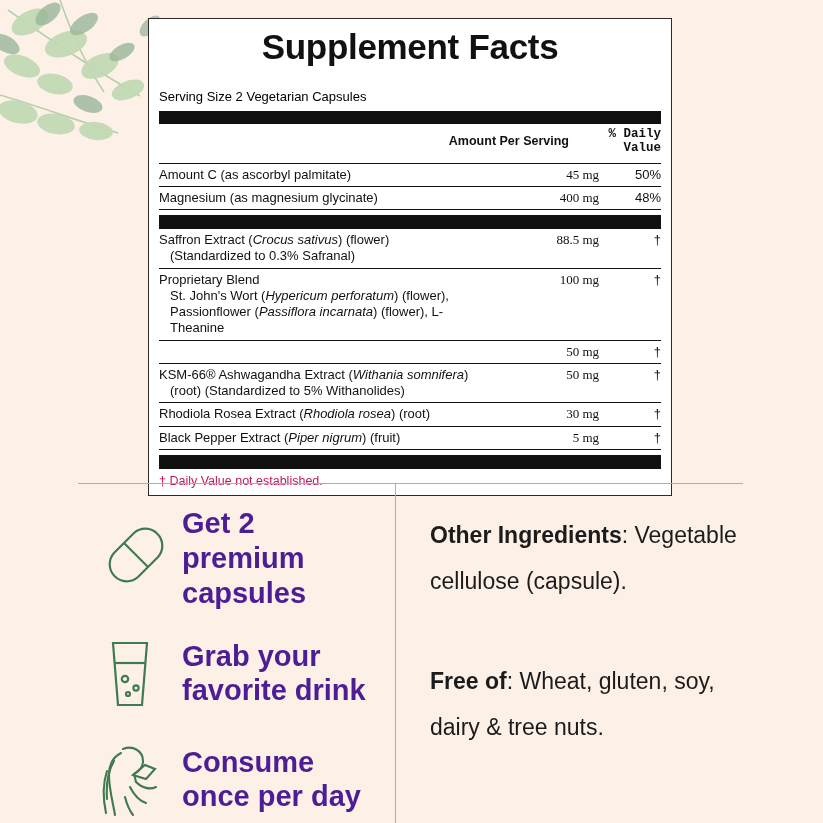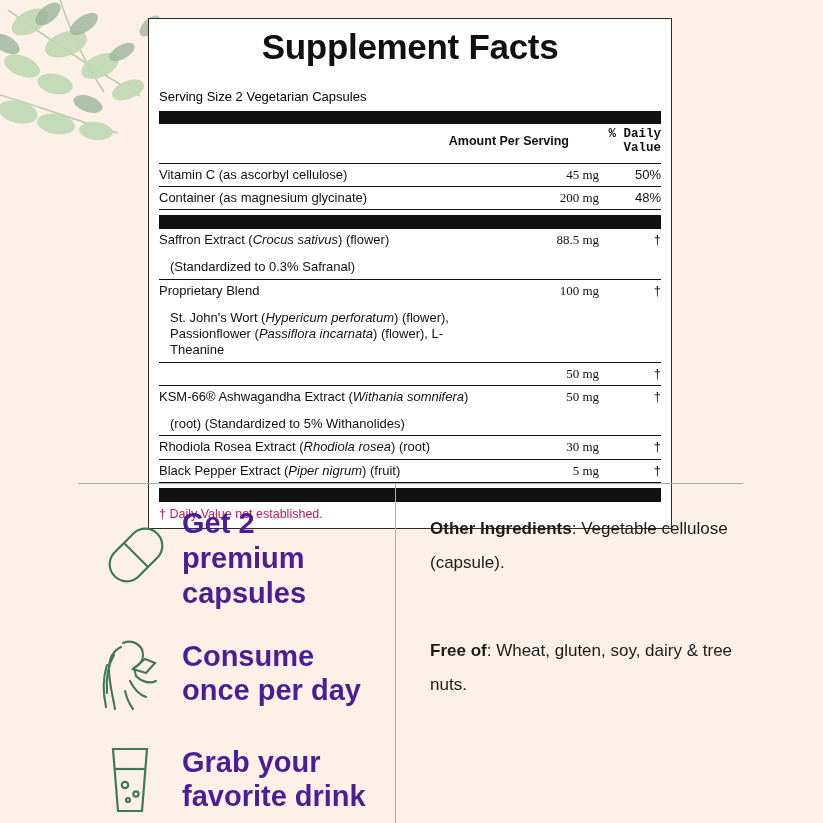--- a/index.html
+++ b/index.html
@@ -83,21 +83,20 @@
     color: #111;
     line-height: 1.25;
   }
   .nut-row:last-child { border-bottom: none; }
   .nut-name { flex: 1; padding-right: 6px; }
   .nut-amt { width: 112px; text-align: right; font-family: Liberation Serif, serif; }
   .nut-dv { width: 62px; text-align: right; }
   .nut-sub {
     display: block;
     padding-left: 11px;
-    margin-top: 11px;
   }
   .ital { font-style: italic; }
 
   .footnote {
     font-size: 12.5px;
     color: #be185d;
     padding: 5px 0 7px 0;
   }
 
   
@@ -134,21 +133,21 @@
     color: #4c1d95;
     line-height: 1.2;
     max-width: 190px;
   }
   .ingr-col {
     flex: 1;
     padding: 28px 0 10px 34px;
     box-sizing: border-box;
   }
   .ingr-block {
-    font-size: 17px;
+    font-size: 23px;
     color: #1b1b1b;
     line-height: 2.0;
   }
   .ingr-block.second {
     margin-top: 54px;
   }
   .ingr-block b { font-weight: bold; }
 </style>
 </head>
 <body>
@@ -189,28 +188,28 @@
   <div class="facts-title">Supplement Facts</div>
   <div class="facts-inner">
     <div class="serving-line">Serving Size 2 Vegetarian Capsules</div>
     <div class="bar-thick"></div>
     <div class="hdr-row">
       <div class="hdr-amount">Amount Per Serving</div>
       <div class="hdr-dv">% Daily Value</div>
     </div>
 
     <div class="nut-row">
-      <div class="nut-name">Vitamin C (as ascorbyl cellulose)</div>
+      <div class="nut-name">Amount C (as ascorbyl palmitate)</div>
       <div class="nut-amt">45 mg</div>
       <div class="nut-dv">50%</div>
     </div>
 
     <div class="nut-row">
-      <div class="nut-name">Container (as magnesium glycinate)</div>
-      <div class="nut-amt">200 mg</div>
+      <div class="nut-name">Magnesium (as magnesium glycinate)</div>
+      <div class="nut-amt">400 mg</div>
       <div class="nut-dv">48%</div>
     </div>
 
     <div class="bar-thick tall"></div>
 
     <div class="nut-row">
       <div class="nut-name">
         <span>Saffron Extract (<span class="ital">Crocus sativus</span>) (flower)</span>
         <span class="nut-sub">(Standardized to 0.3% Safranal)</span>
       </div>
@@ -270,55 +269,55 @@
     <div class="step">
       <div class="step-icon">
         <svg width="72" height="62" viewBox="0 0 72 62" xmlns="http://www.w3.org/2000/svg">
           <g fill="none" stroke="#3f7a52" stroke-width="2.2">
             <path d="M40 6 a17 17 0 0 1 24 24 L44 50 a17 17 0 0 1 -24 -24 Z"></path>
             <path d="M30 16 L54 40"></path>
           </g>
         </svg>
       </div>
       <div class="step-label">Get 2 premium capsules</div>
+    </div>
+
+    <div class="step">
+      <div class="step-icon">
+        <svg width="66" height="76" viewBox="0 0 66 76" xmlns="http://www.w3.org/2000/svg">
+          <g fill="none" stroke="#3f7a52" stroke-width="2.2">
+            <path d="M16 8 L50 8 L45 70 L21 70 Z"></path>
+            <path d="M18 28 L48 28"></path>
+            <circle cx="28" cy="44" r="3.2"></circle>
+            <circle cx="39" cy="53" r="2.6"></circle>
+            <circle cx="31" cy="59" r="2"></circle>
+          </g>
+        </svg>
+      </div>
+      <div class="step-label">Grab your favorite drink</div>
     </div>
 
     <div class="step">
       <div class="step-icon">
         <svg width="86" height="84" viewBox="0 0 86 84" xmlns="http://www.w3.org/2000/svg">
           <g fill="none" stroke="#3f7a52" stroke-width="2.1" stroke-linecap="round">
             <path d="M36 12 c10 -4 20 2 20 12 c0 7 -5 11 -9 13 l2 8"></path>
             <path d="M34 16 c-8 4 -12 12 -12 22 c0 14 4 28 6 40"></path>
             <path d="M27 24 c-6 10 -8 24 -7 38"></path>
             <path d="M20 34 c-4 12 -4 28 -1 42"></path>
             <path d="M46 38 l12 -10 l10 4 l-9 10 z"></path>
             <path d="M49 45 c6 6 14 8 20 5"></path>
             <path d="M43 50 c4 8 10 14 16 16"></path>
             <path d="M38 60 c2 8 5 14 8 18"></path>
           </g>
         </svg>
       </div>
       <div class="step-label">Consume once per day</div>
     </div>
 
-    <div class="step">
-      <div class="step-icon">
-        <svg width="66" height="76" viewBox="0 0 66 76" xmlns="http://www.w3.org/2000/svg">
-          <g fill="none" stroke="#3f7a52" stroke-width="2.2">
-            <path d="M16 8 L50 8 L45 70 L21 70 Z"></path>
-            <path d="M18 28 L48 28"></path>
-            <circle cx="28" cy="44" r="3.2"></circle>
-            <circle cx="39" cy="53" r="2.6"></circle>
-            <circle cx="31" cy="59" r="2"></circle>
-          </g>
-        </svg>
-      </div>
-      <div class="step-label">Grab your favorite drink</div>
-    </div>
-
   </div>
 
   <div class="ingr-col">
     <div class="ingr-block">
       <b>Other Ingredients</b><span>: Vegetable cellulose (capsule).</span>
     </div>
     <div class="ingr-block second">
       <b>Free of</b><span>: Wheat, gluten, soy, dairy &amp; tree nuts.</span>
     </div>
   </div>

